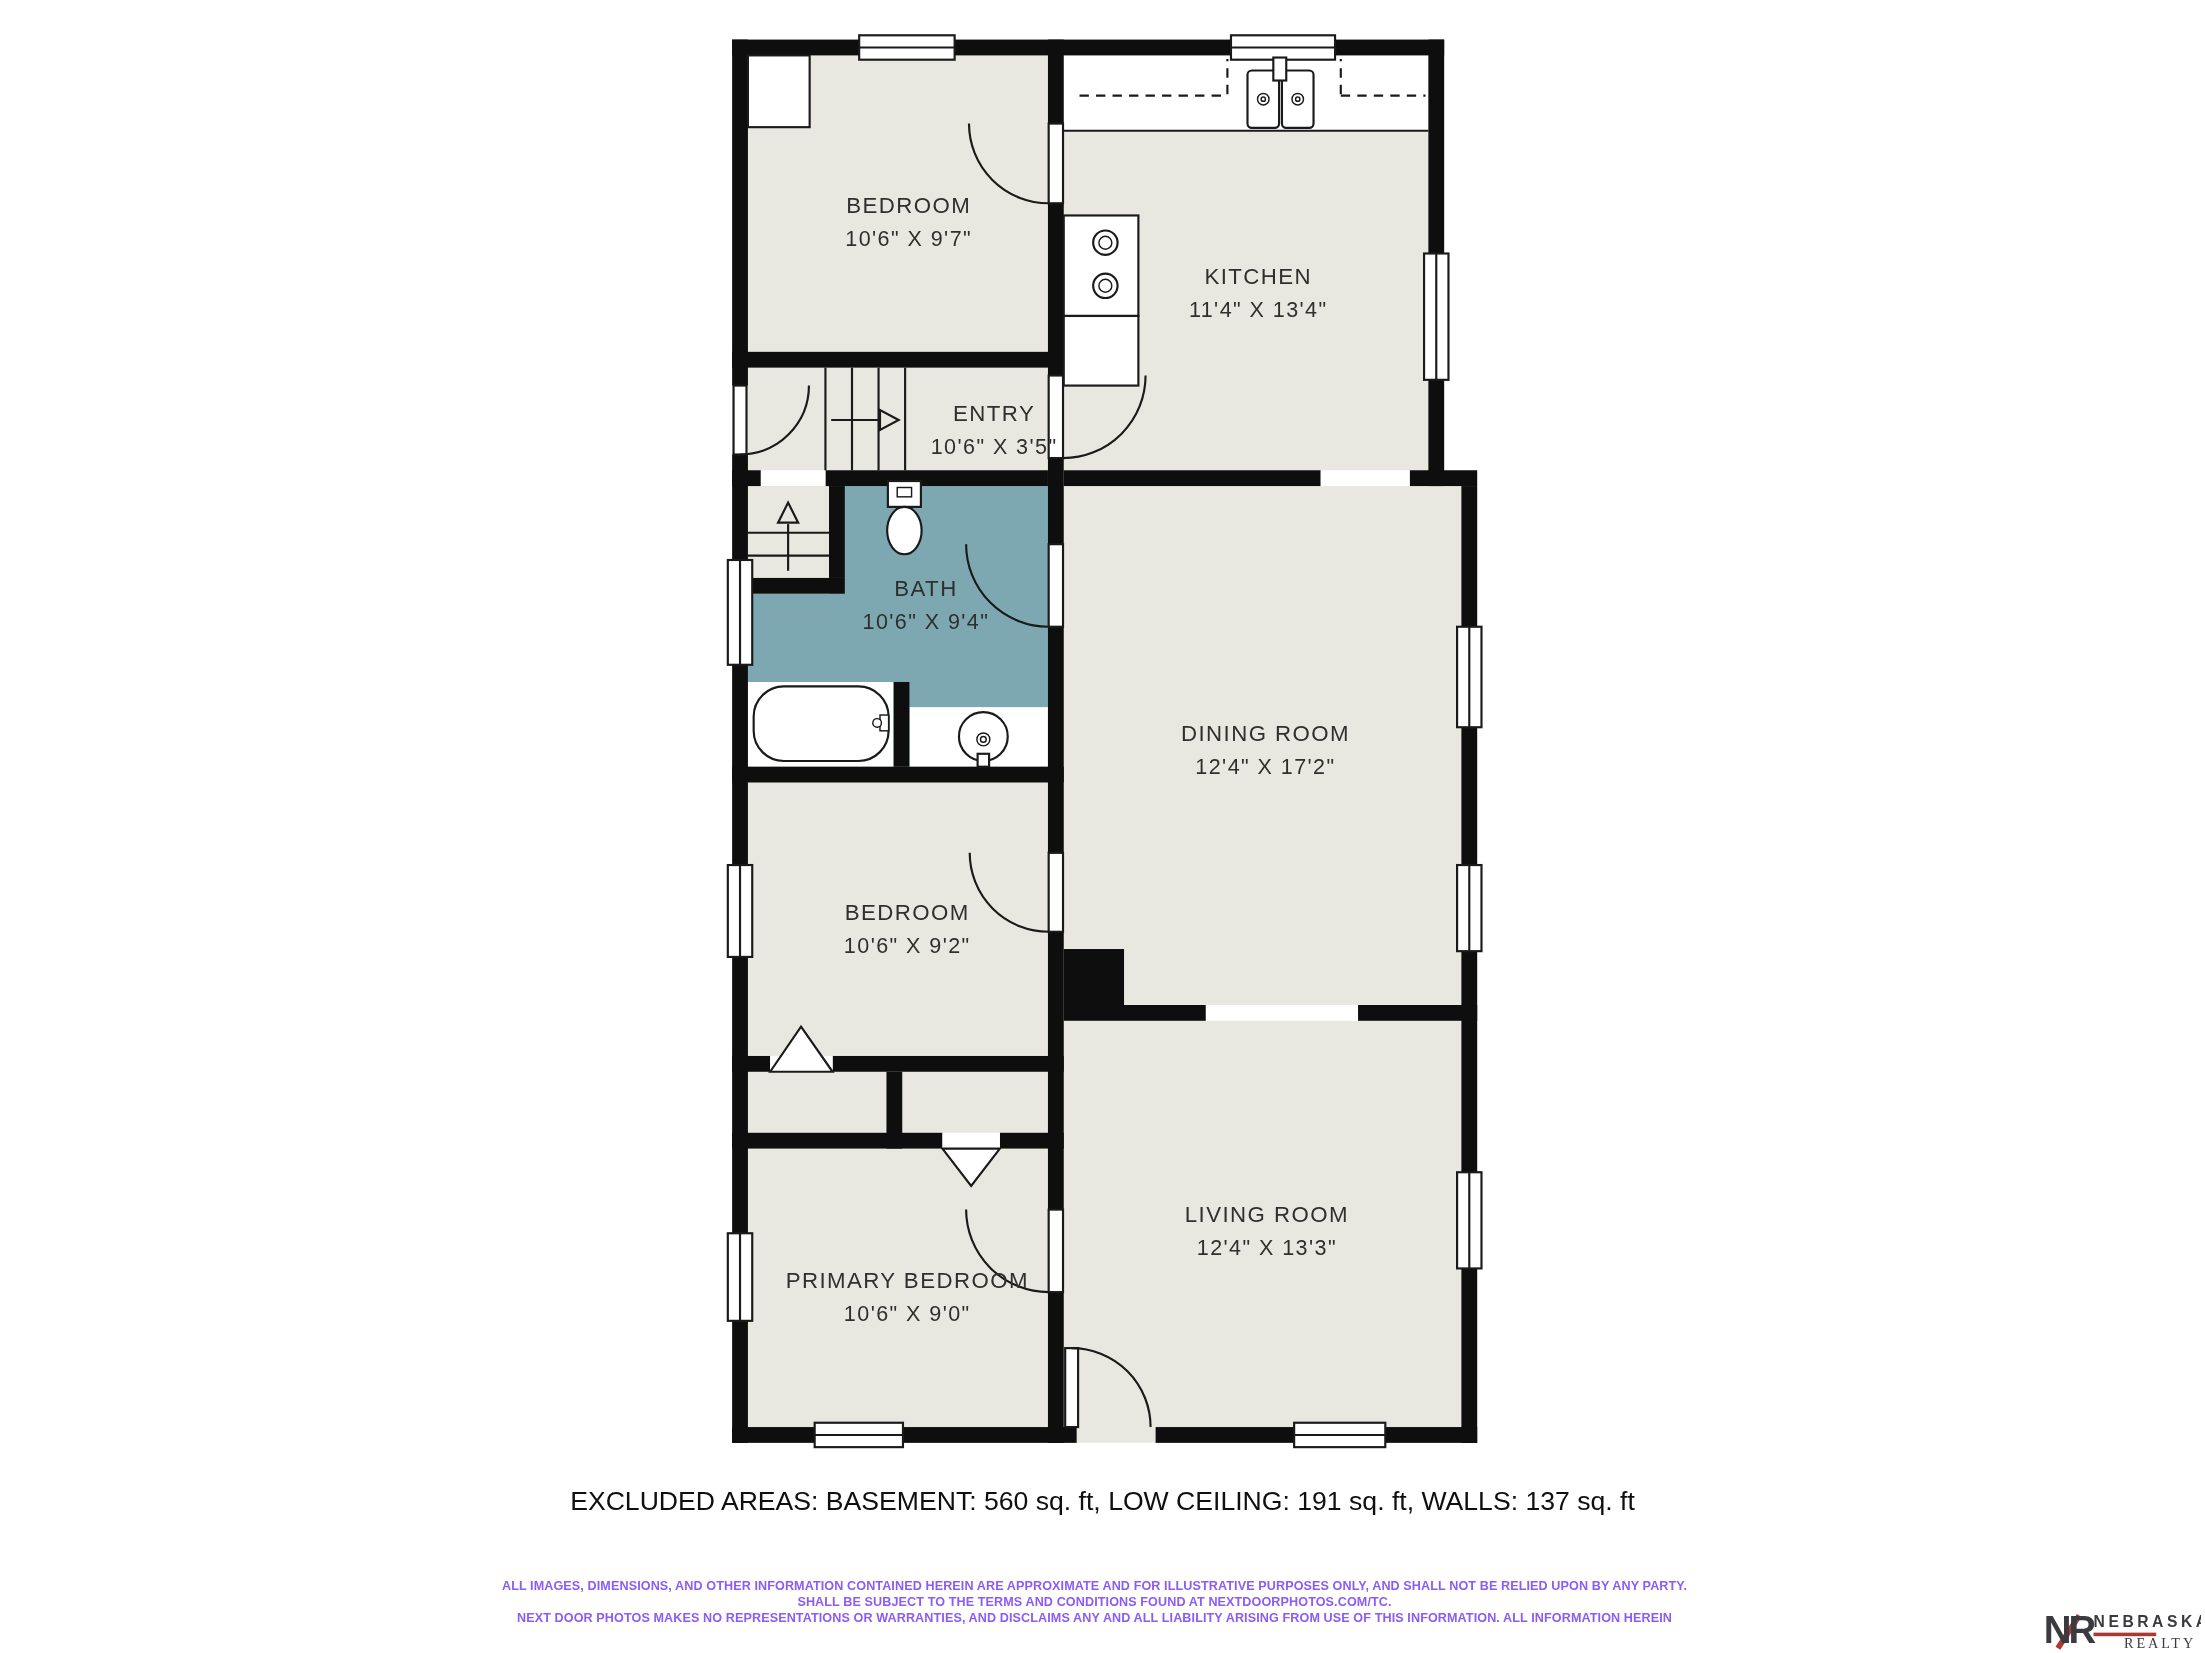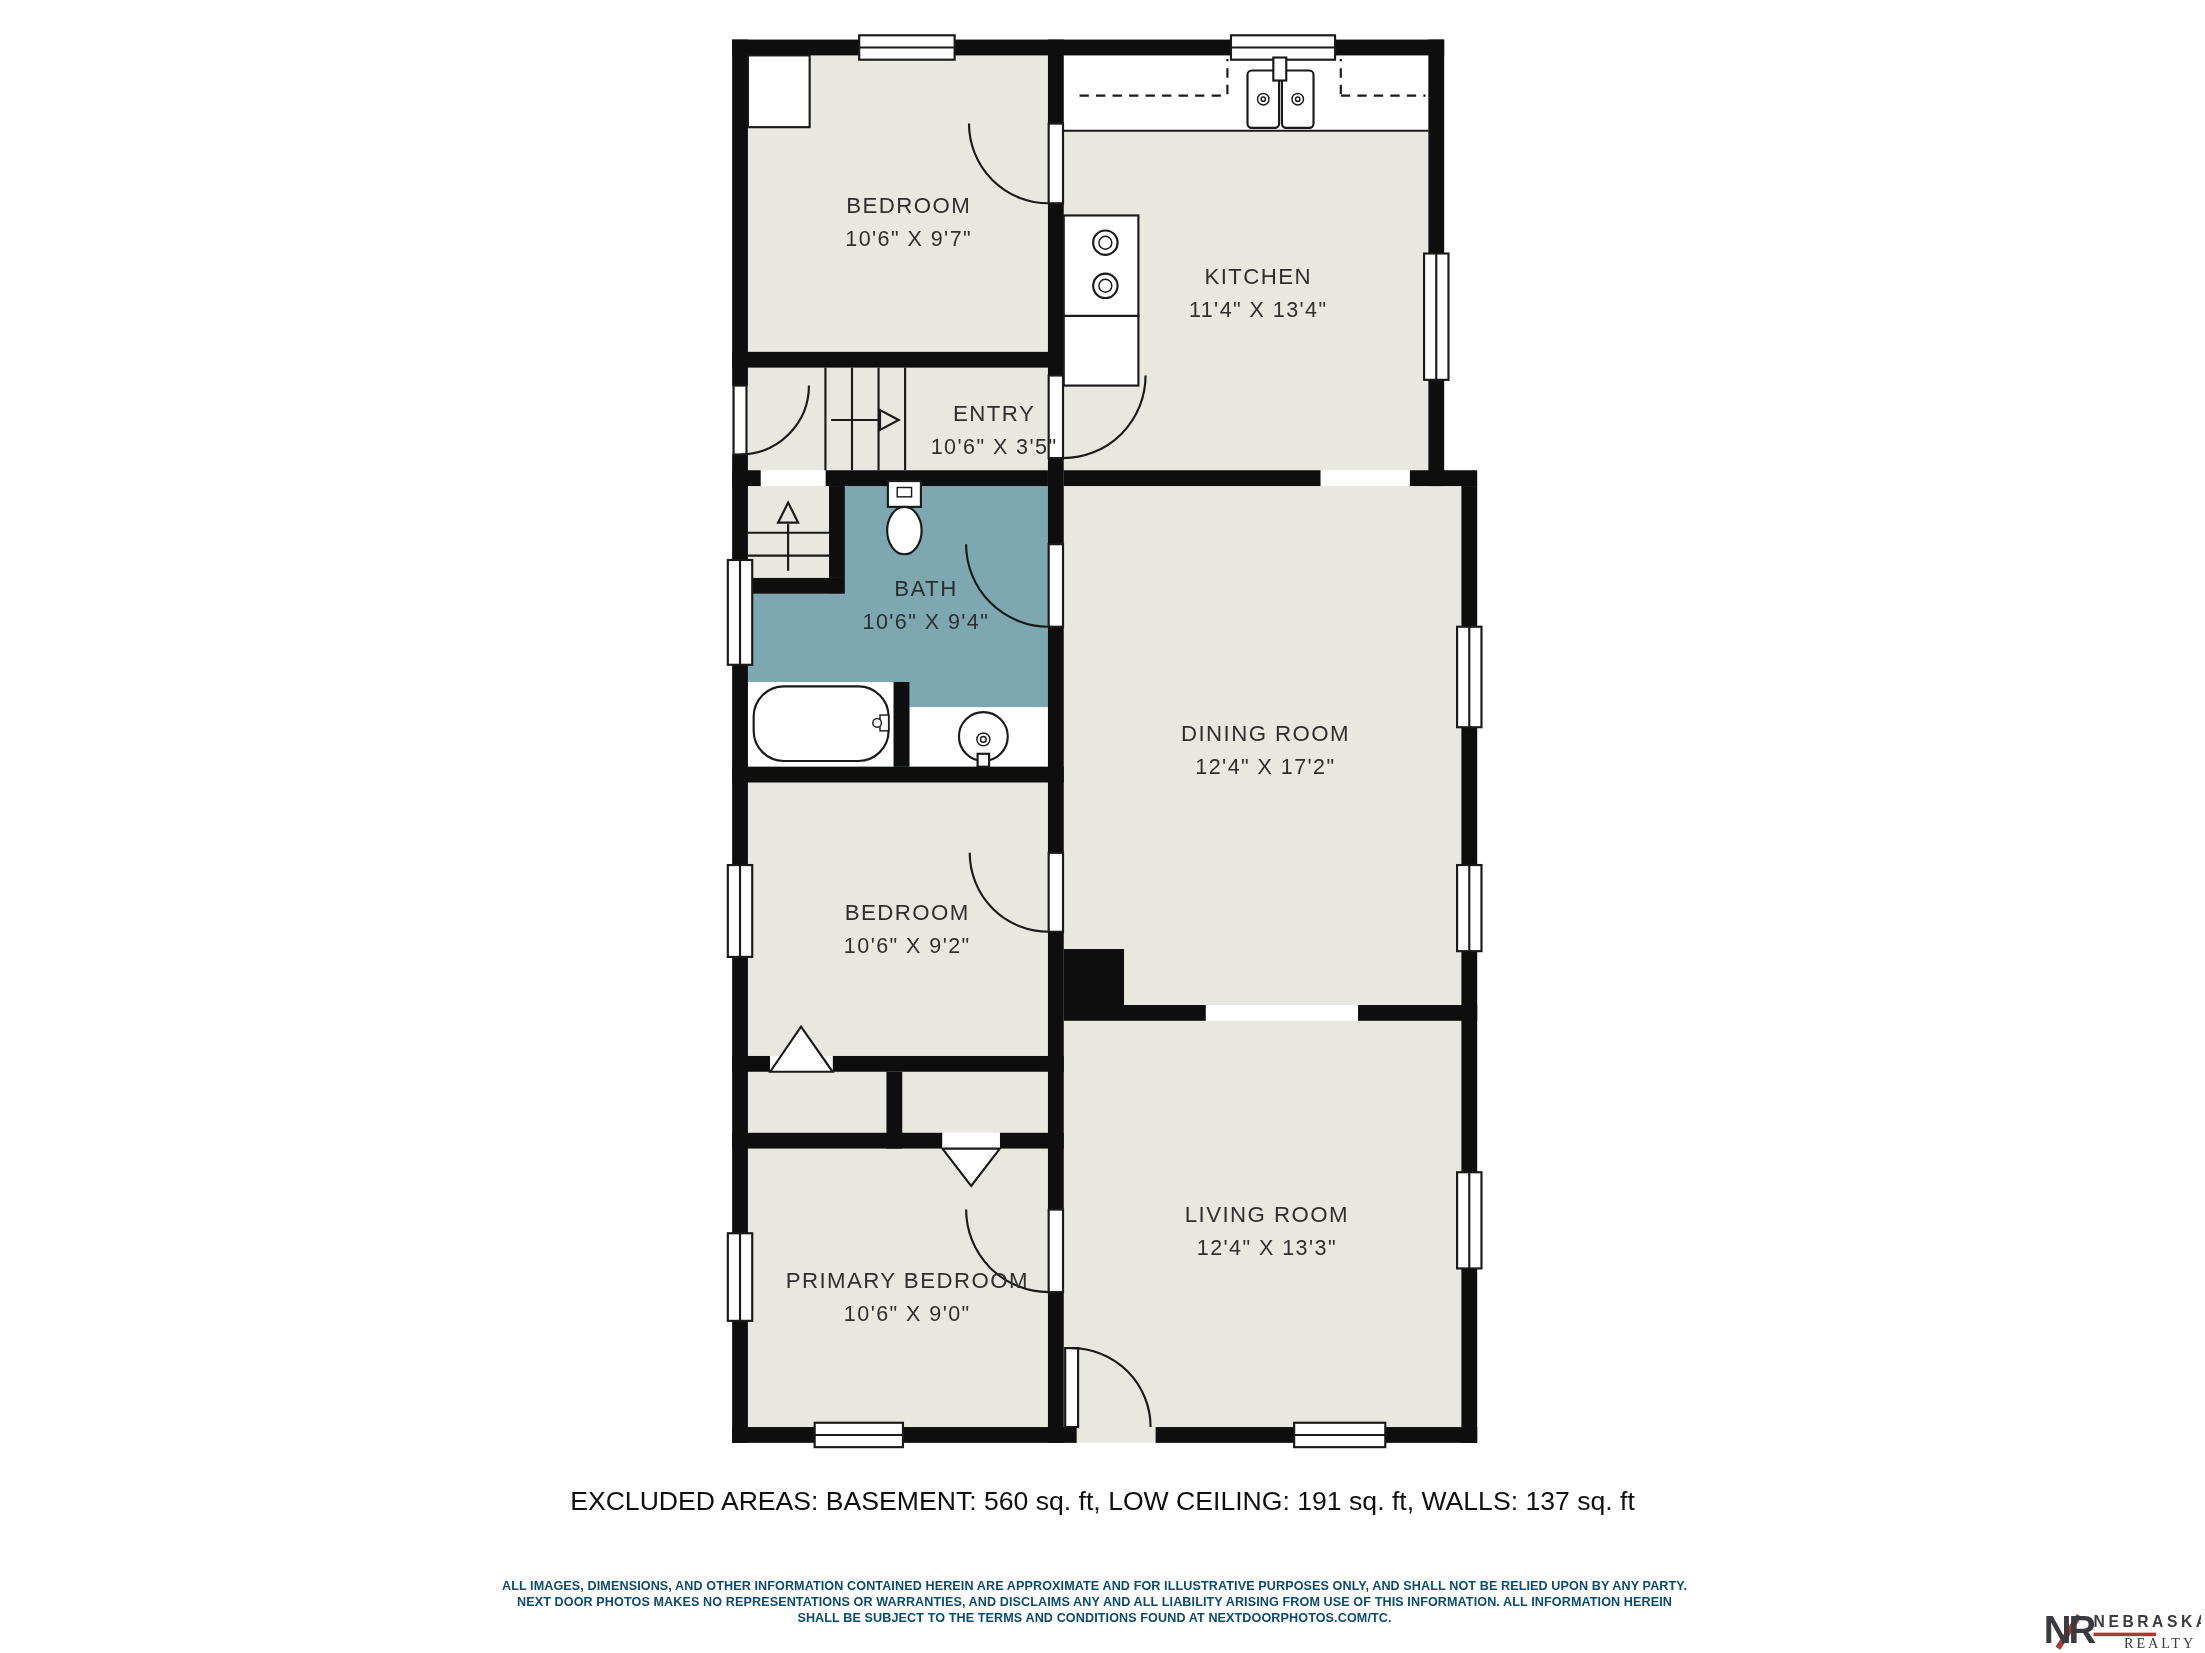--- a/index.html
+++ b/index.html
@@ -11,21 +11,21 @@
   .wall{fill:var(--wall,#0e0e0e);}
   .fx{fill:#ffffff;stroke:var(--line,#1a1a1a);stroke-width:3;}
   .fx2{fill:#ffffff;stroke:var(--line,#1a1a1a);stroke-width:2;}
   .ln{stroke:var(--line,#1a1a1a);stroke-width:3;fill:none;}
   .dash{stroke:var(--line,#1a1a1a);stroke-width:3;fill:none;stroke-dasharray:13 10;}
   .gap{fill:#ffffff;}
   .summary{position:absolute;left:0;right:0;top:1485px;text-align:center;color:#0f0f0f;}
   .summary .total{font-size:29px;font-weight:bold;line-height:33px;}
   .summary .line{font-size:26.6px;line-height:25px;margin-top:4.3px;}
   .disclaimer{position:absolute;left:0;right:16px;top:1578px;text-align:center;
-              font-weight:bold;font-size:12.6px;line-height:16px;color:#0c4a6e;letter-spacing:0.1px;}
+              font-weight:bold;font-size:12.6px;line-height:16px;color:#8b5cf6;letter-spacing:0.1px;}
   .logo{position:absolute;left:2043px;top:1607px;}
 </style>
 </head>
 <body>
 
 <svg class="plan-svg" width="2205" height="1654" viewBox="0 0 3072 2304" xmlns="http://www.w3.org/2000/svg">
 
   <path d="M1020 55 H2012 V655 H2058 V2010 H1020 Z" fill="var(--floor,#e9e8e0)"></path>
 
   <rect x="1042" y="677" width="418" height="391" fill="var(--bath,#7da8b1)"></rect>
@@ -268,22 +268,22 @@
     <text class="room-dims" x="1765" y="1748">12'4" X 13'3"</text>
   </g>
 </svg>
 
 <div class="summary">
   <div class="line">EXCLUDED AREAS: BASEMENT: 560 sq. ft, LOW CEILING: 191 sq. ft, WALLS: 137 sq. ft</div>
 </div>
 
 <div class="disclaimer">
   <div>ALL IMAGES, DIMENSIONS, AND OTHER INFORMATION CONTAINED HEREIN ARE APPROXIMATE AND FOR ILLUSTRATIVE PURPOSES ONLY, AND SHALL NOT BE RELIED UPON BY ANY PARTY.</div>
+  <div>SHALL BE SUBJECT TO THE TERMS AND CONDITIONS FOUND AT NEXTDOORPHOTOS.COM/TC.</div>
   <div>NEXT DOOR PHOTOS MAKES NO REPRESENTATIONS OR WARRANTIES, AND DISCLAIMS ANY AND ALL LIABILITY ARISING FROM USE OF THIS INFORMATION. ALL INFORMATION HEREIN</div>
-  <div>SHALL BE SUBJECT TO THE TERMS AND CONDITIONS FOUND AT NEXTDOORPHOTOS.COM/TC.</div>
 </div>
 
 <svg class="logo" width="158" height="47" viewBox="0 0 220 66" xmlns="http://www.w3.org/2000/svg">
   <g>
     <line x1="20" y1="58" x2="50" y2="12" stroke="var(--logo_red,#a93a32)" stroke-width="8"></line>
     <text x="0" y="50" font-family="Liberation Sans, sans-serif" font-size="54" font-weight="bold" letter-spacing="-4" fill="var(--logo_dark,#3b3a40)">NR</text>
   </g>
   <text x="70" y="28" font-family="Liberation Sans, sans-serif" font-size="22" font-weight="bold" letter-spacing="5" fill="var(--logo_dark,#3b3a40)">NEBRASKA</text>
   <rect x="70" y="36" width="88" height="5" fill="var(--logo_red,#a93a32)"></rect>
   <text x="214" y="58" text-anchor="end" font-family="Liberation Serif, serif" font-size="20" letter-spacing="4" fill="var(--logo_dark,#3b3a40)">REALTY</text>

